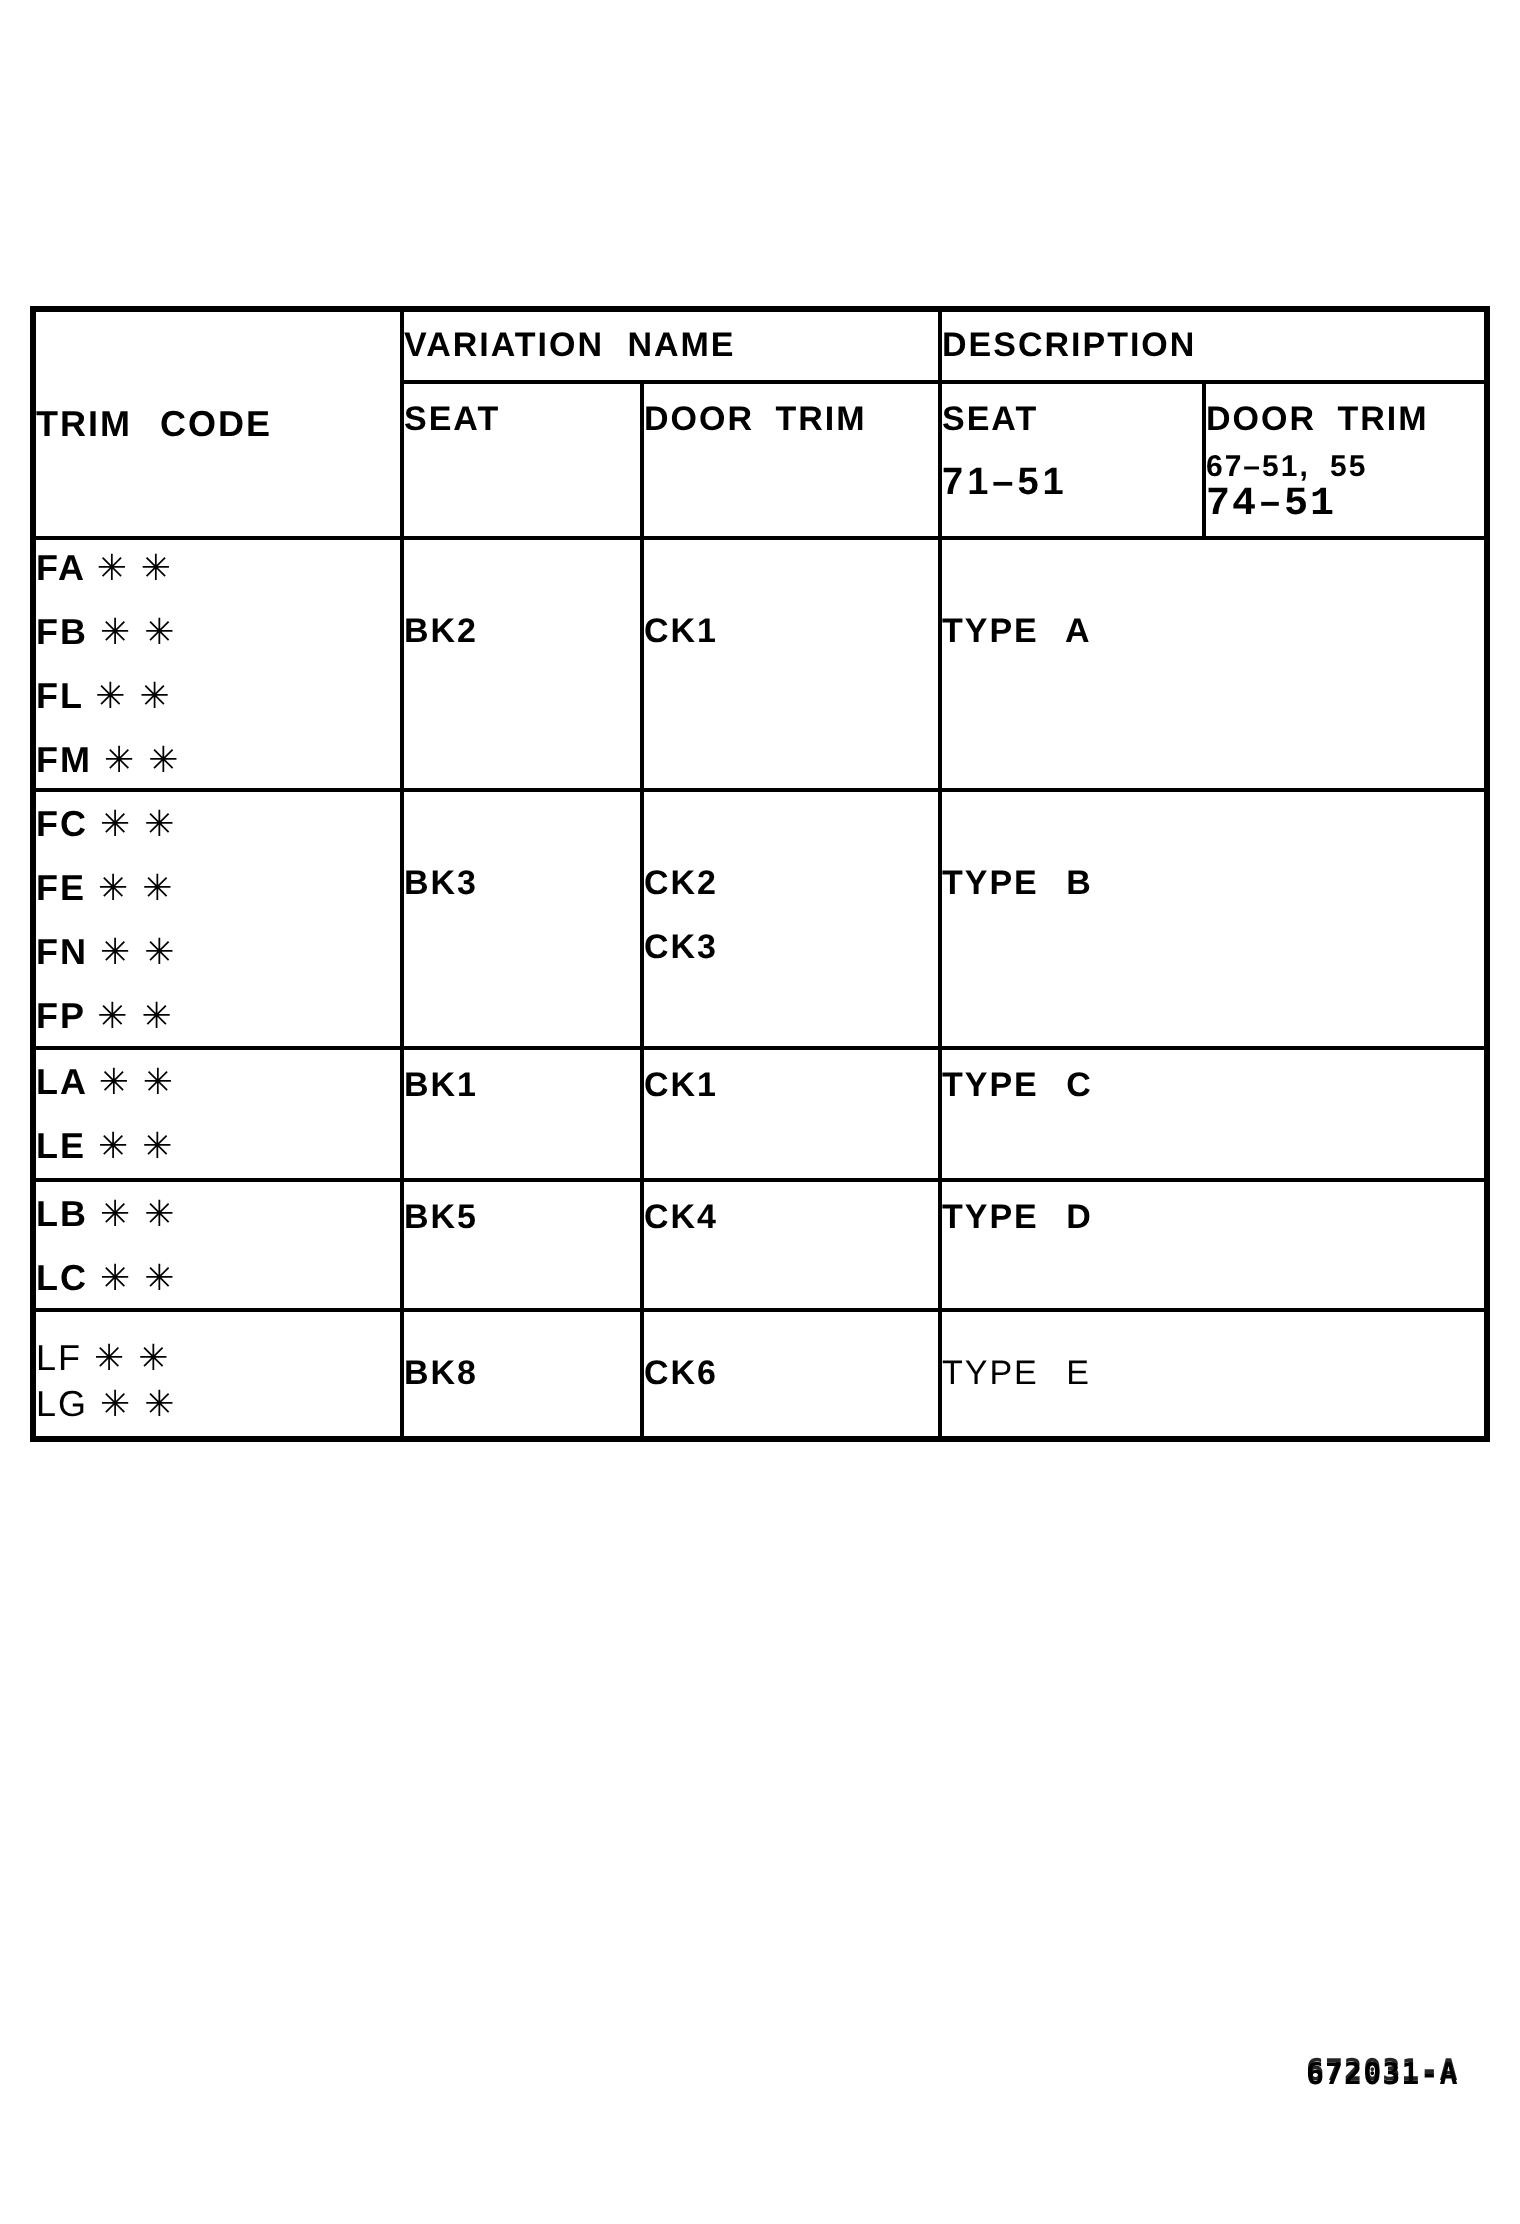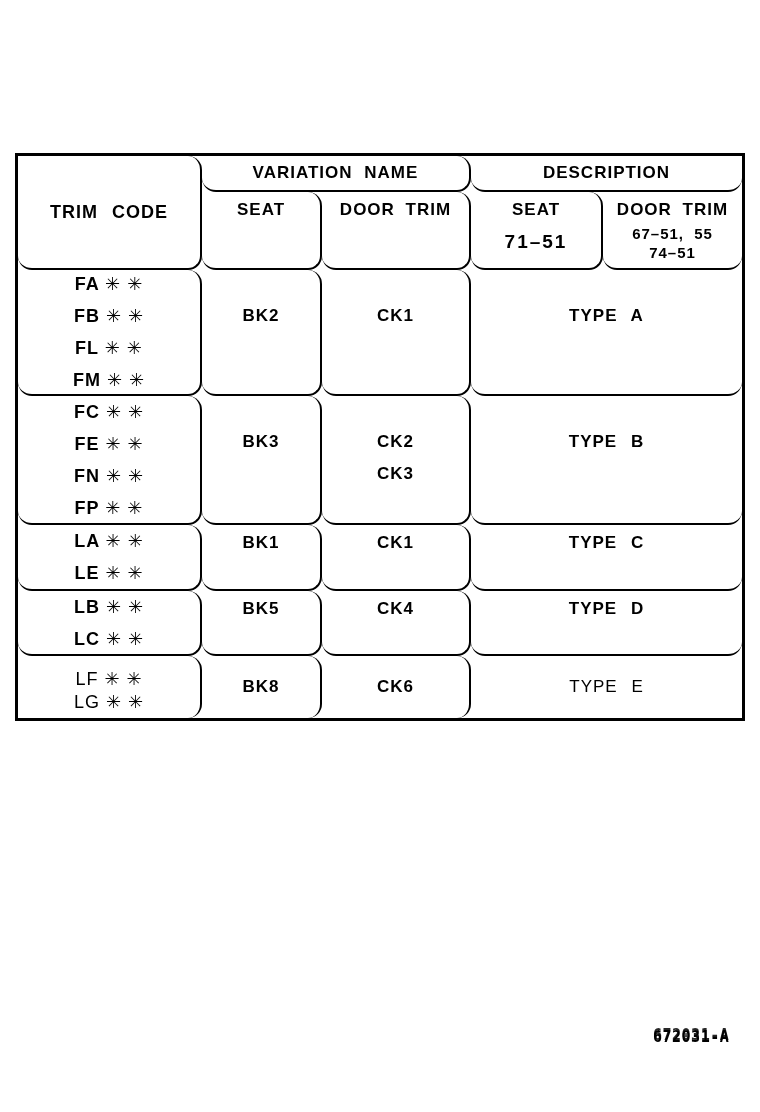--- a/index.html
+++ b/index.html
@@ -22,40 +22,38 @@
     grid-template-columns:184px 120px 149px 132px 139px;
     grid-template-rows:36px 78px 126px 129px 66px 65px 62px;
     background:#fff;
   }
   .cell{
     box-sizing:border-box;
     border-right:2px solid #000;
     border-bottom:2px solid #000;
     display:flex;
     flex-direction:column;
-    align-items:center;
     overflow:visible;
-    border-radius:14px;
   }
   .no-r{border-right:none;}
   .no-b{border-bottom:none;}
 
   
   .hdr-top{justify-content:center;font-size:17px;font-weight:700;letter-spacing:1px;word-spacing:6px;}
   .hdr-trim{grid-column:1;grid-row:1/3;justify-content:center;font-size:18px;font-weight:700;letter-spacing:1px;word-spacing:8px;}
   .hdr-variation{grid-column:2/4;grid-row:1;}
   .hdr-description{grid-column:4/6;grid-row:1;}
   .hdr-sub{justify-content:flex-start;padding-top:6px;font-size:17px;font-weight:700;letter-spacing:1px;word-spacing:5px;line-height:24px;}
   .hdr-seat{grid-column:2;grid-row:2;}
   .hdr-door{grid-column:3;grid-row:2;}
   .hdr-desc-seat{grid-column:4;grid-row:2;}
   .hdr-desc-door{grid-column:5;grid-row:2;}
   .ref-big{font-size:19px;font-weight:700;letter-spacing:2px;line-height:24px;margin-top:8px;}
   .ref-small{font-size:15px;font-weight:700;letter-spacing:1px;line-height:19px;margin-top:2px;}
-  .ref-small2{font-size:15px;font-weight:700;letter-spacing:1px;line-height:19px;}
+  .ref-small2{font-size:20px;font-weight:700;letter-spacing:1px;line-height:19px;font-family:Liberation Mono, monospace;}
 
   
   .codes{justify-content:center;font-size:18px;font-weight:700;letter-spacing:1px;line-height:32px;}
   .codes-tight{justify-content:flex-start;padding-top:12px;font-size:18px;font-weight:400;letter-spacing:1px;line-height:23px;}
   .val{font-size:17px;font-weight:700;letter-spacing:1px;line-height:32px;}
   .pad2{justify-content:flex-start;padding-top:30px;}   
   .padtop{justify-content:flex-start;padding-top:6px;line-height:24px;} 
   .vcenter{justify-content:center;line-height:24px;}    
   .desc{word-spacing:8px;}
   .light{font-weight:400;}

